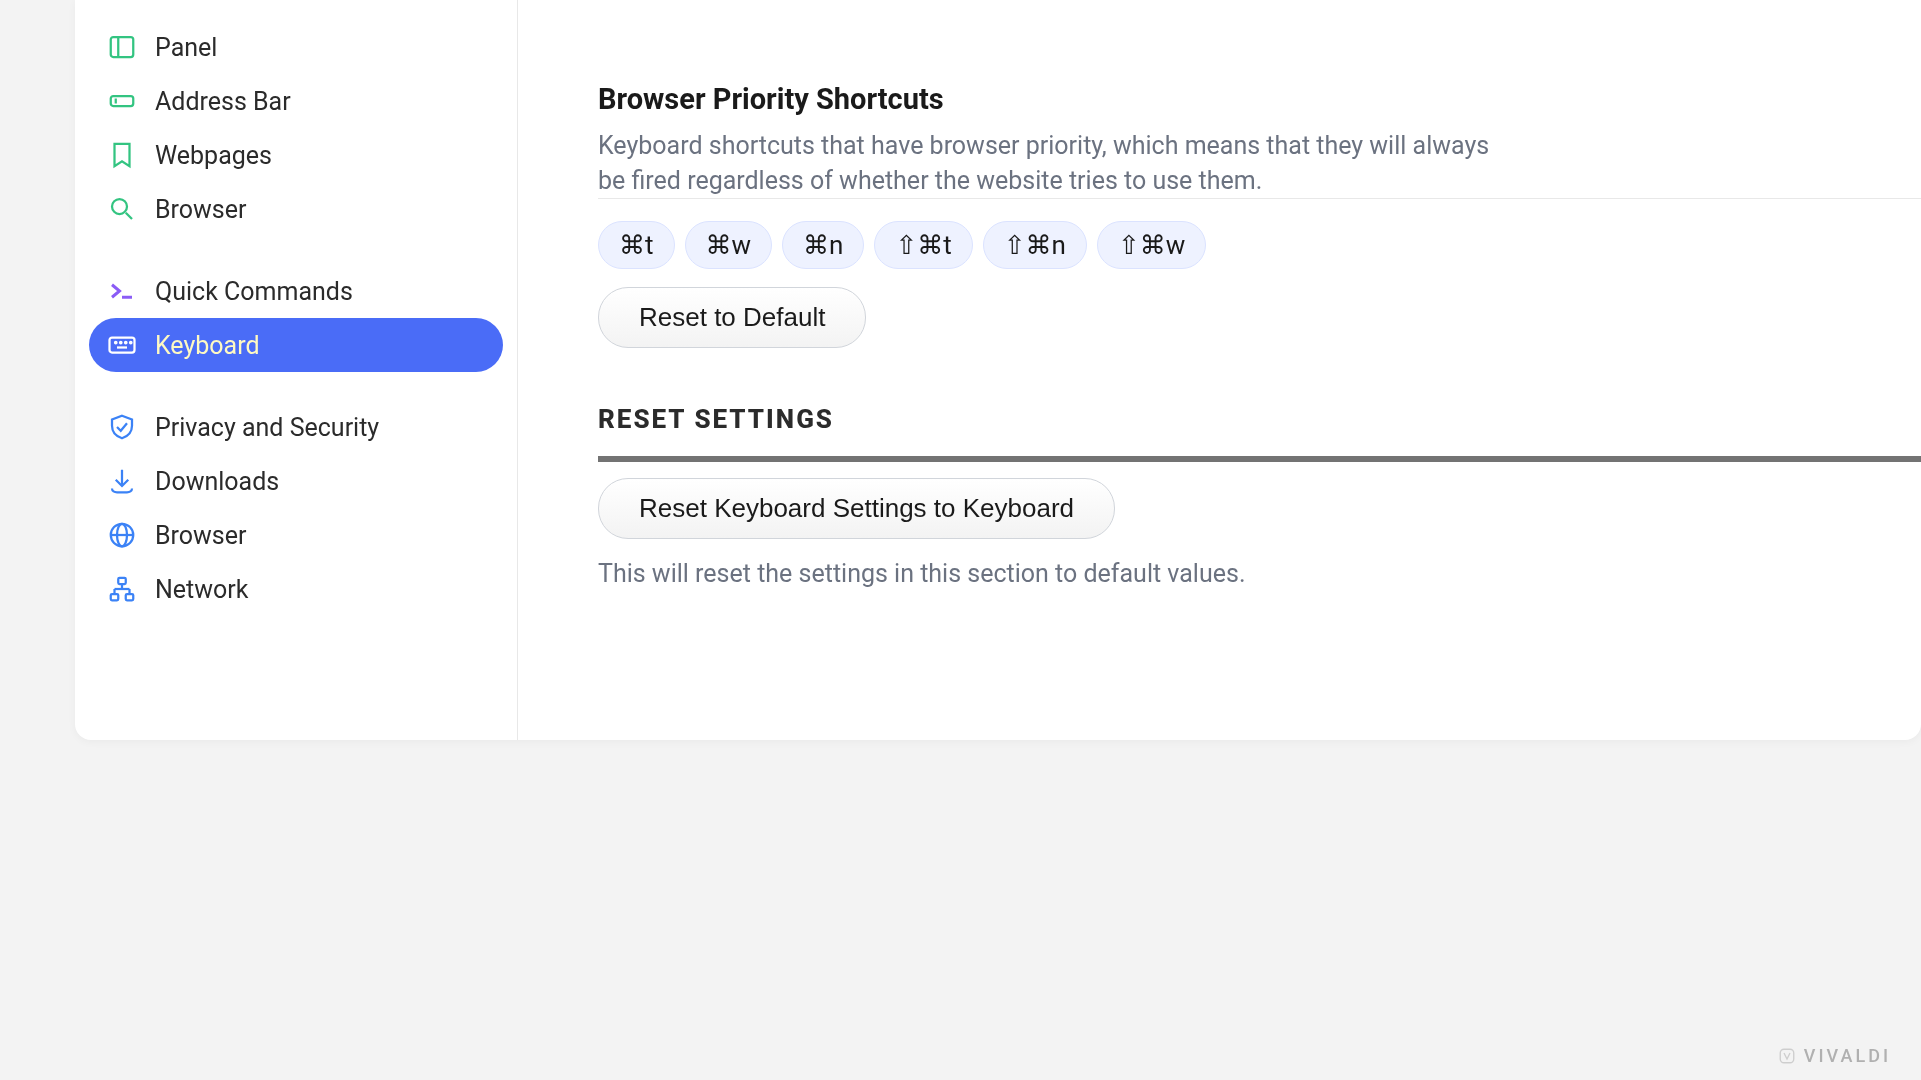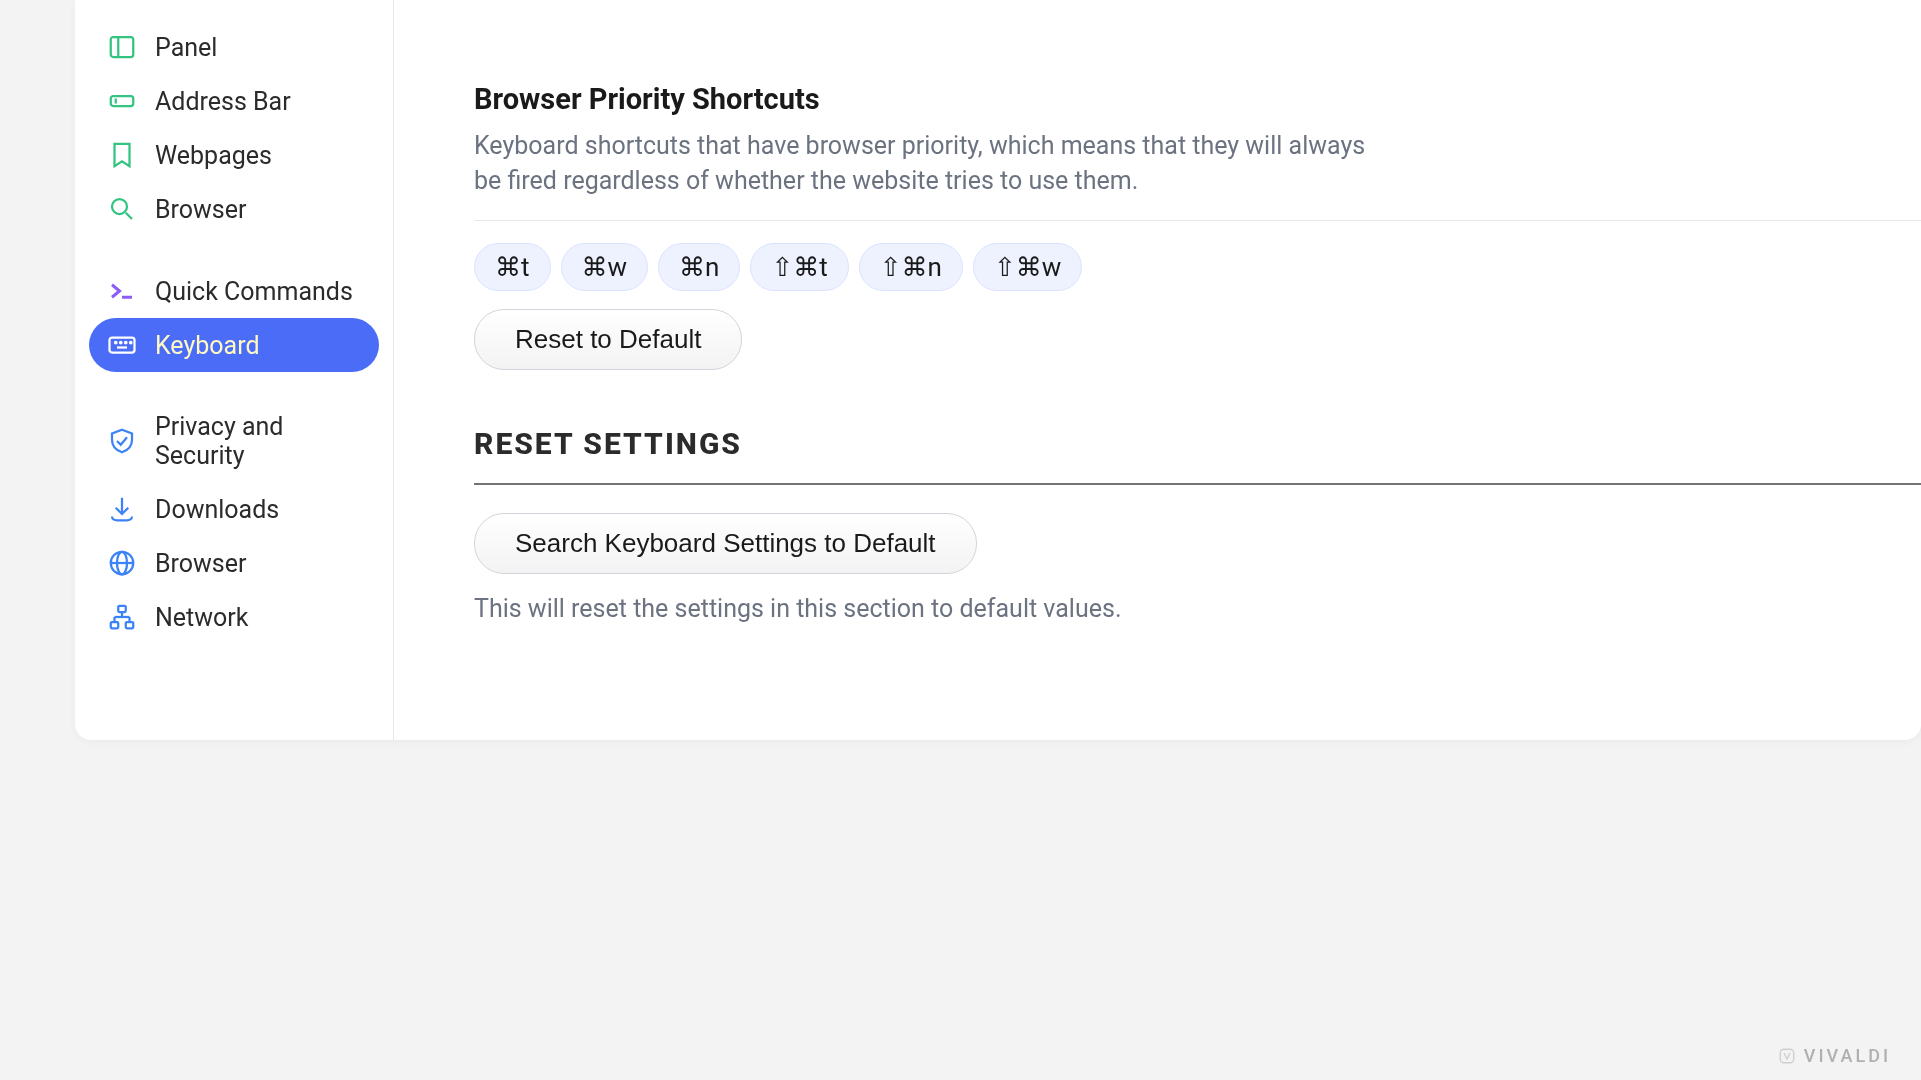--- a/index.html
+++ b/index.html
@@ -16,21 +16,21 @@
   left: 75px;
   top: 0;
   width: 1846px;
   height: 740px;
   background: #ffffff;
   border-radius: 0 0 16px 16px;
   display: flex;
   box-shadow: 0 2px 8px rgba(0,0,0,0.04);
 }
 .sidebar {
-  width: 319px;
+  width: 443px;
   padding: 20px 14px 20px 14px;
   display: flex;
   flex-direction: column;
   gap: 0;
   border-right: 1px solid #e8e8e8;
 }
 .sidebar-item {
   display: flex;
   align-items: center;
   gap: 18px;
@@ -64,21 +64,20 @@
   font-size: 29px;
   font-weight: 700;
   color: #1a1a1a;
   margin-top: 82px;
   margin-bottom: 12px;
 }
 .section-desc {
   font-size: 25px;
   color: #6b7280;
   line-height: 1.4;
-  margin-bottom: 22px;
   max-width: 900px;
 }
 .shortcuts-row {
   display: flex;
   gap: 10px;
   flex-wrap: wrap;
   margin-bottom: 18px;
   padding-top: 22px;
   border-top: 1px solid #e8e8e8;
   width: 100%;
@@ -96,28 +95,28 @@
   background: linear-gradient(#ffffff, #f3f3f3);
   border: 1px solid #d1d5db;
   border-radius: 30px;
   padding: 14px 40px;
   font-size: 26px;
   color: #1a1a1a;
   cursor: pointer;
   display: inline-block;
 }
 .reset-heading {
-  font-size: 30px;
+  font-size: 26px;
   font-weight: 800;
   letter-spacing: 2px;
   color: #2b2b2b;
   margin-top: 56px;
-  margin-bottom: 28px;
+  margin-bottom: 16px;
   padding-bottom: 22px;
-  border-bottom: 2px solid #737373;
+  border-bottom: 6px solid #737373;
   width: 100%;
 }
 .reset-desc {
   font-size: 25px;
   color: #6b7280;
   margin-top: 20px;
 }
 .branding {
   position: absolute;
   right: 30px;
@@ -265,21 +264,21 @@
       <span class="shortcut-chip">⌘n</span>
       <span class="shortcut-chip">⇧⌘t</span>
       <span class="shortcut-chip">⇧⌘n</span>
       <span class="shortcut-chip">⇧⌘w</span>
     </div>
 
     <button class="btn">Reset to Default</button>
 
     <h3 class="reset-heading">RESET SETTINGS</h3>
 
-    <button class="btn">Search Keyboard Settings to Default</button>
+    <button class="btn">Reset Keyboard Settings to Keyboard</button>
     <p class="reset-desc">This will reset the settings in this section to default values.</p>
   </div>
 </div>
 
 <div class="branding">
   <svg width="18" height="18" viewBox="0 0 24 24" fill="none" stroke="#b0b0b0" stroke-width="1.8">
       <rect x="3" y="3" width="18" height="18" rx="5"></rect>
       <path d="M8 8l4 8 4-8"></path>
     </svg>
   <span>VIVALDI</span>

